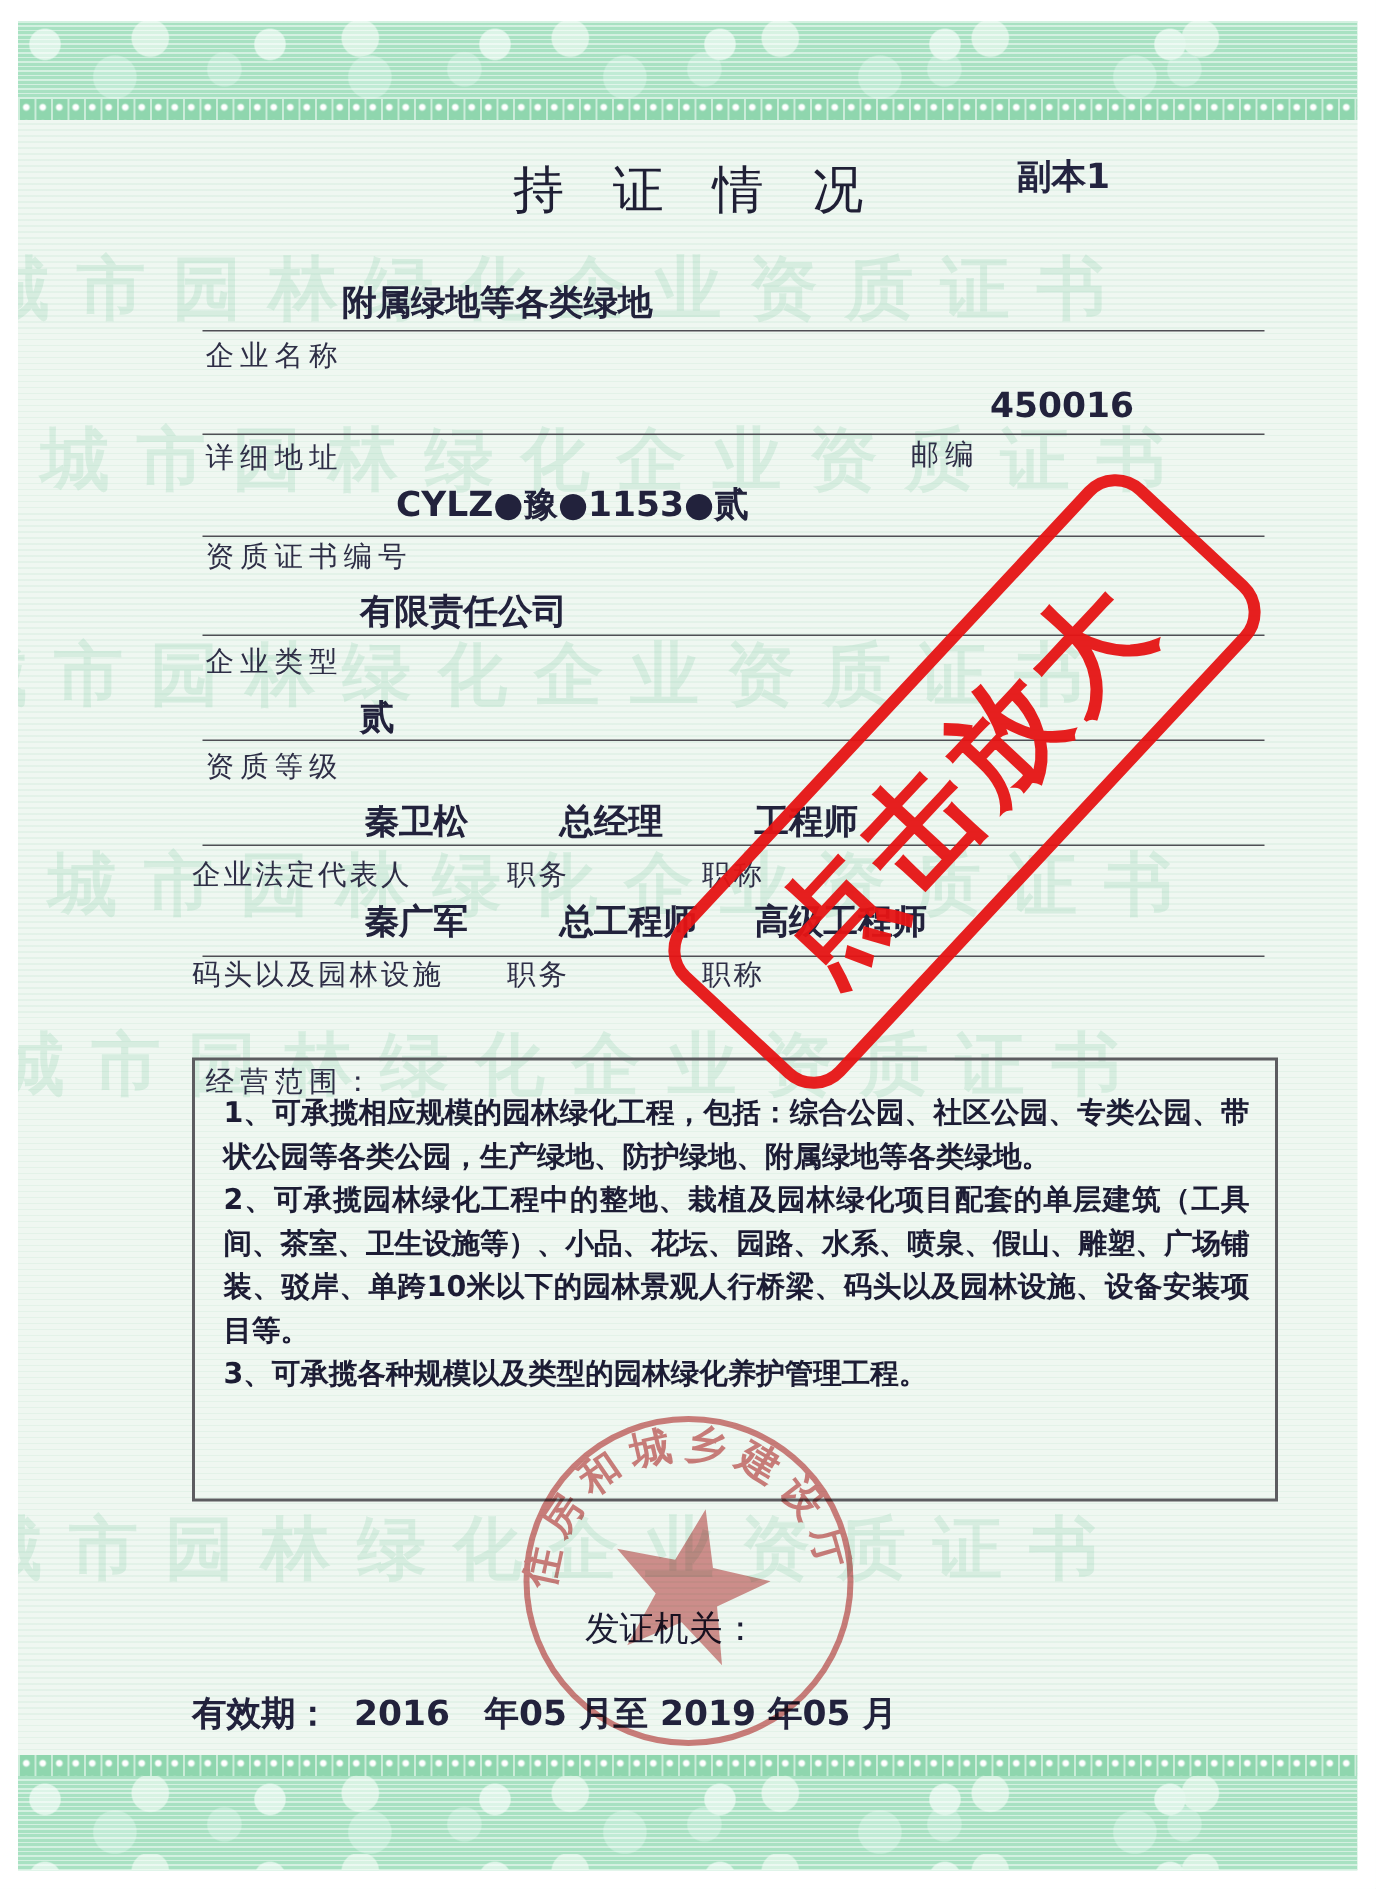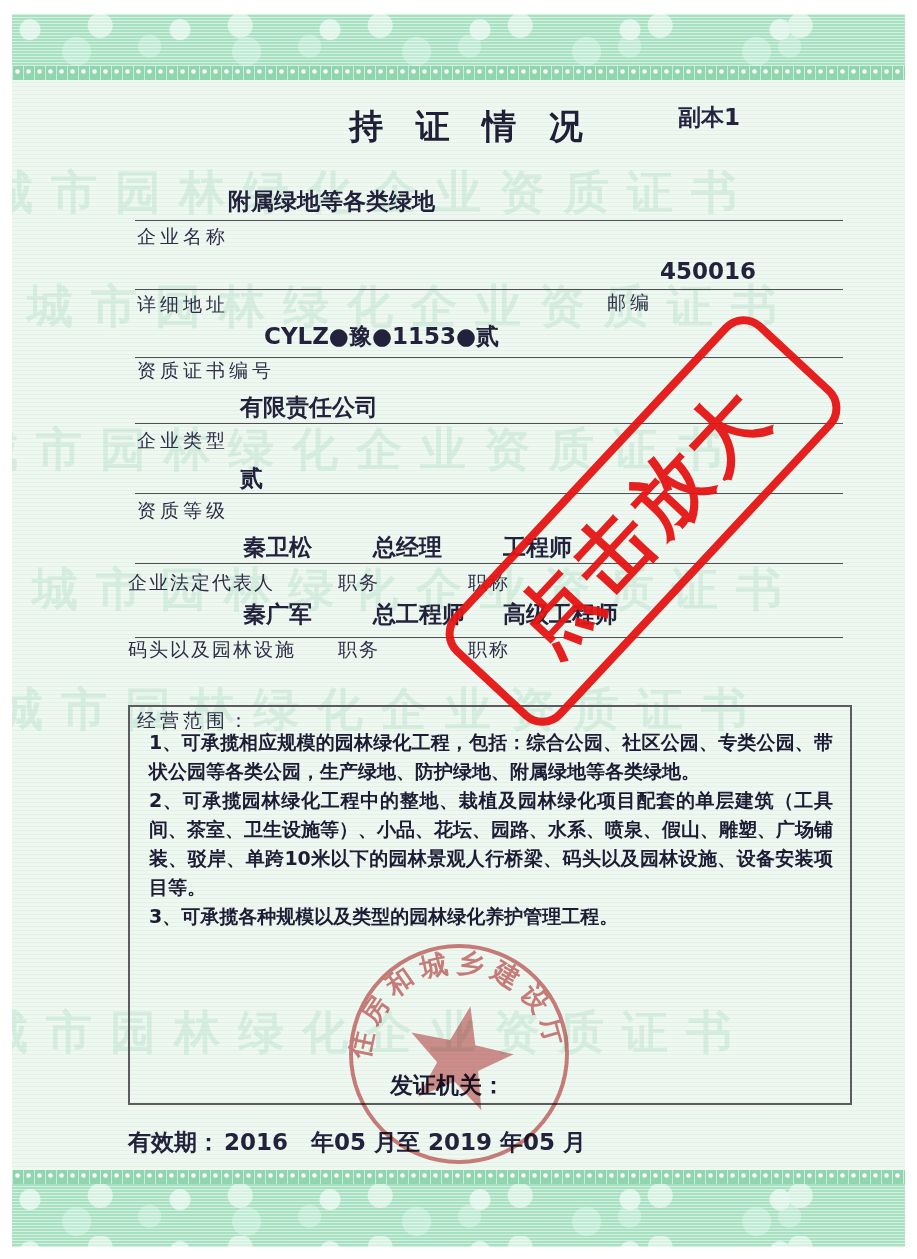--- a/index.html
+++ b/index.html
@@ -42,58 +42,58 @@
   
   .ghost {
     position:absolute; white-space:nowrap;
     font-size:46px; font-weight:bold; letter-spacing:18px;
     color:rgba(120,200,158,0.20);
     font-family:"DejaVu Sans",sans-serif;
     z-index:1;
   }
   
   .doc-title {
-    position:absolute; left:330px; top:90px; width:260px; text-align:center;
+    position:absolute; left:330px; top:90px; width:260px; text-align:left;
     font-family:"Liberation Serif","DejaVu Serif",serif;
-    font-size:34px; font-weight:bold; letter-spacing:12px; color:#1f1f35; z-index:2;
+    font-size:34px; font-weight:normal; letter-spacing:12px; color:#1f1f35; z-index:2;
   }
   .copy-label {
     position:absolute; left:666px; top:88px;
     font-size:23px; font-weight:bold; color:#242440; z-index:2;
   }
   .flabel {
     position:absolute; z-index:2;
     font-family:"Liberation Serif","DejaVu Serif",serif;
     font-size:19px; color:#2e2e46; letter-spacing:4px; white-space:nowrap;margin-top:30px;
   }
   .fvalue {
     position:absolute; z-index:2;
     font-size:23px; font-weight:bold; color:#22223c; white-space:nowrap;
   }
   .rule {
     position:absolute; left:123px; width:708px; height:0;
     border-bottom:1.5px solid #4f4f55; z-index:2;
   }
   .scope-box {
-    position:absolute; left:116px; top:691px; width:724px; height:400px;
+    position:absolute; left:116px; top:691px; width:724px; height:296px;
     border:2px solid #5c5c60; z-index:2; padding:21px 17px 0 19px;
   }
   .scope-box p {
     font-size:19px; font-weight:bold; color:#1c1c34; line-height:29px;
     text-align:justify;
   }
   .issuer-label {
     position:absolute; left:378px; top:1056px;
-    font-size:23px; font-weight:bold; color:#1c1c34; z-index:2; white-space:nowrap;
+    font-size:23px; font-weight:normal; color:#1c1c34; z-index:2; white-space:nowrap;
   }
   .validity-row {
     position:absolute; left:116px; top:1113px; width:724px; z-index:2;
     font-size:23px; font-weight:bold; color:#22223c; white-space:nowrap;
   }
-  .validity-row .range { margin-left:4px; }
+  .validity-row .range { margin-left:16px; }
   .validity-row .issue { position:absolute; left:483px; top:0; }
   
   .seal {
     position:absolute; left:331px; top:924px; width:232px; height:232px;
     z-index:3; opacity:0.85; mix-blend-mode:multiply;
   }
   
   .zoom-stamp {
     position:absolute; left:405px; top:432px; width:452px; height:150px;
     border:8px solid #e61414; border-radius:28px;

